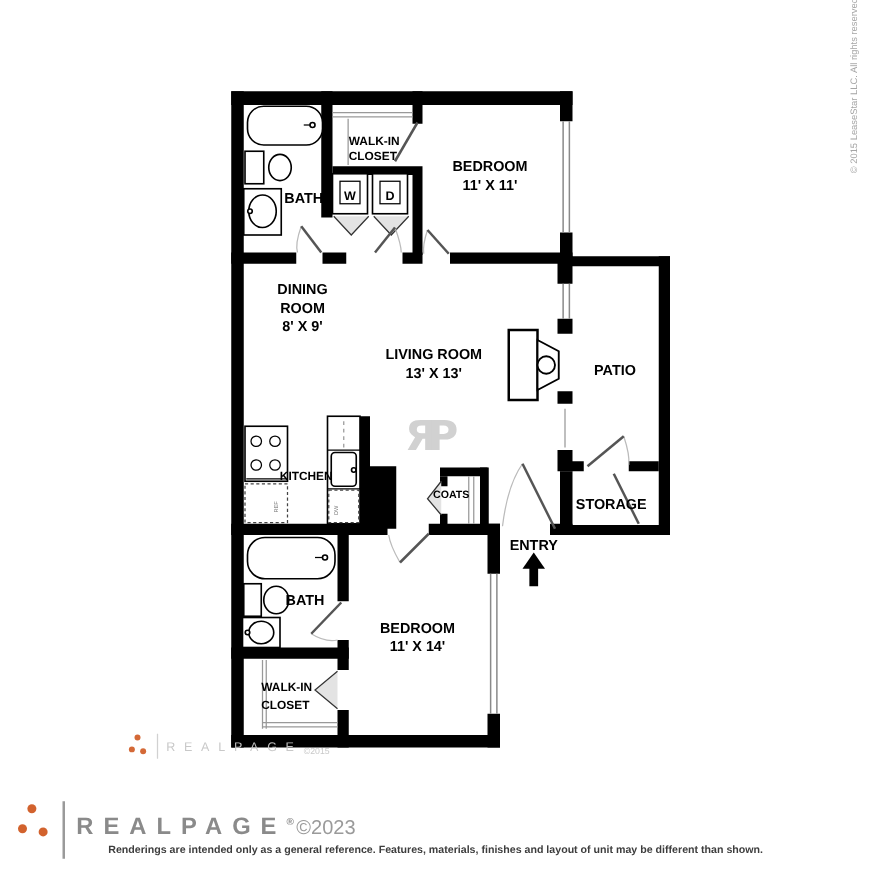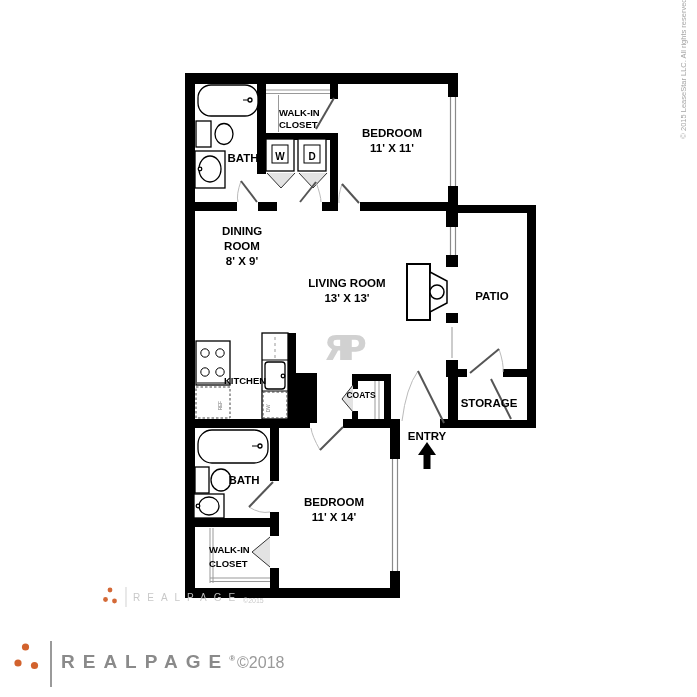--- a/index.html
+++ b/index.html
@@ -253,18 +253,19 @@
   </g>
 </svg>
 
   <div class="footer">
     <svg width="50" height="50" style="left:12px;top:12px;">
       <circle cx="13.5" cy="5" r="3.6" fill="#D2622D"></circle>
       <circle cx="6" cy="21" r="3.6" fill="#D2622D"></circle>
       <circle cx="22.5" cy="23.5" r="3.6" fill="#D2622D"></circle>
     </svg>
     <div class="logo-line"></div>
-    <div class="brand"><span>REALPAGE</span><sup>®</sup><span class="cyear">©2018</span></div>
+    <div class="brand"><span>REALPAGE</span><sup>®</sup><span class="cyear">©2023</span></div>
+    <div class="disclaimer">Renderings are intended only as a general reference. Features, materials, finishes and layout of unit may be different than shown.</div>
   </div>
 
   <div class="side-copy">© 2015 LeaseStar LLC. All rights reserved.</div>
 
 </div>
 
 </body></html>

